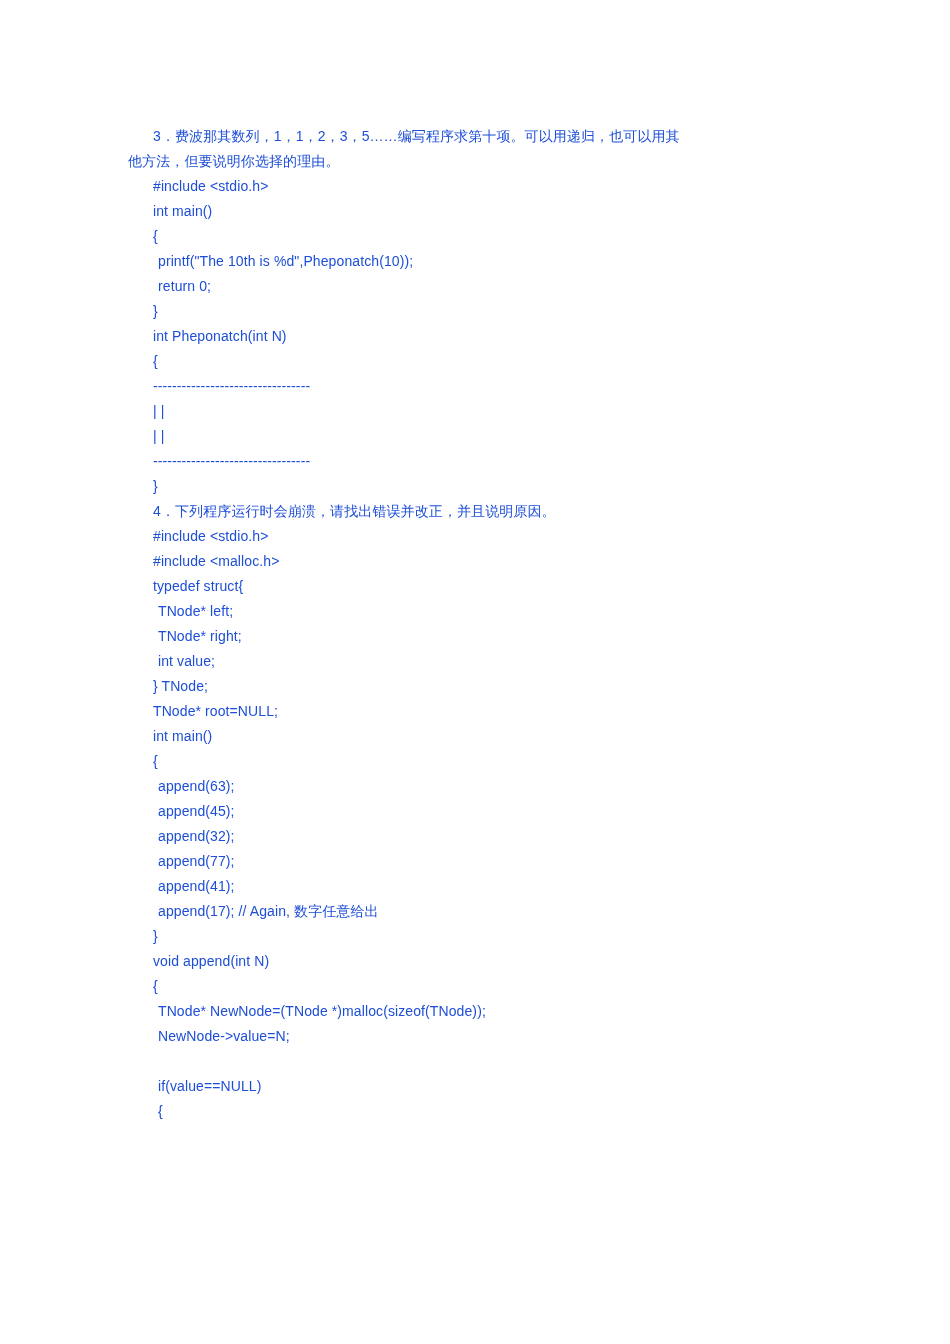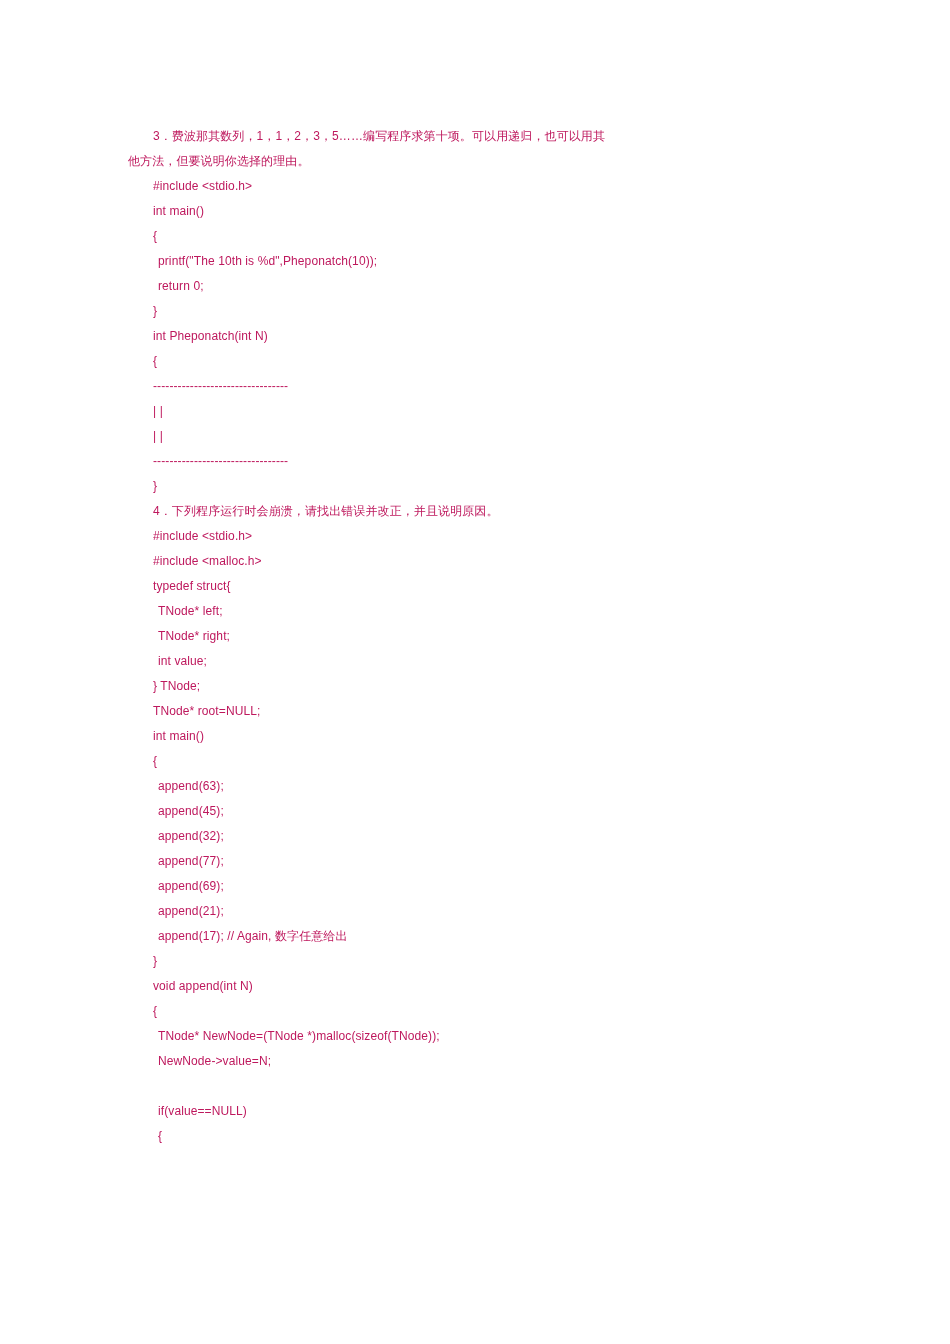--- a/index.html
+++ b/index.html
@@ -16,22 +16,22 @@
   }
   .doc-content {
     position: absolute;
     left: 128px;
     top: 124px;
     width: 700px;
   }
   .line {
     height: 25px;
     line-height: 25px;
-    font-size: 12px;
-    color: #be185d;
+    font-size: 14px;
+    color: #1d4ed8;
     white-space: pre;
     letter-spacing: 0.1px;
   }
   .ind0 { padding-left: 0; }
   .ind1 { padding-left: 25px; }
   .ind2 { padding-left: 30px; }
 </style>
 </head>
 <body style="background: rgb(255, 255, 255);">
 
@@ -60,22 +60,21 @@
       <div class="line ind2">TNode* right;</div>
       <div class="line ind2">int value;</div>
       <div class="line ind1">} TNode;</div>
       <div class="line ind1">TNode* root=NULL;</div>
       <div class="line ind1">int main()</div>
       <div class="line ind1">{</div>
       <div class="line ind2">append(63);</div>
       <div class="line ind2">append(45);</div>
       <div class="line ind2">append(32);</div>
       <div class="line ind2">append(77);</div>
-      <div class="line ind2">append(69);</div>
-      <div class="line ind2">append(21);</div>
+      <div class="line ind2">append(41);</div>
       <div class="line ind2">append(17); // Again, 数字任意给出</div>
       <div class="line ind1">}</div>
       <div class="line ind1">void append(int N)</div>
       <div class="line ind1">{</div>
       <div class="line ind2">TNode* NewNode=(TNode *)malloc(sizeof(TNode));</div>
       <div class="line ind2">NewNode-&gt;value=N;</div>
       <div class="line ind0"></div>
       <div class="line ind2">if(value==NULL)</div>
       <div class="line ind2">{</div>
     </div>

